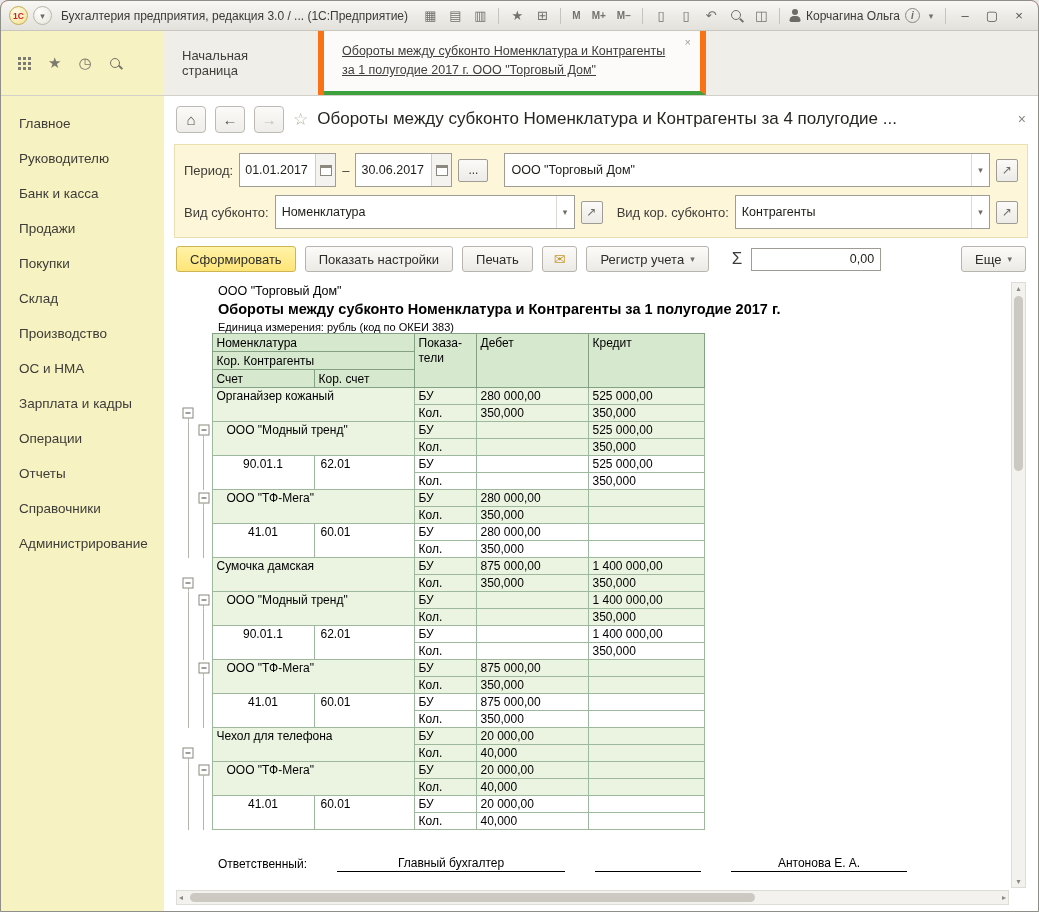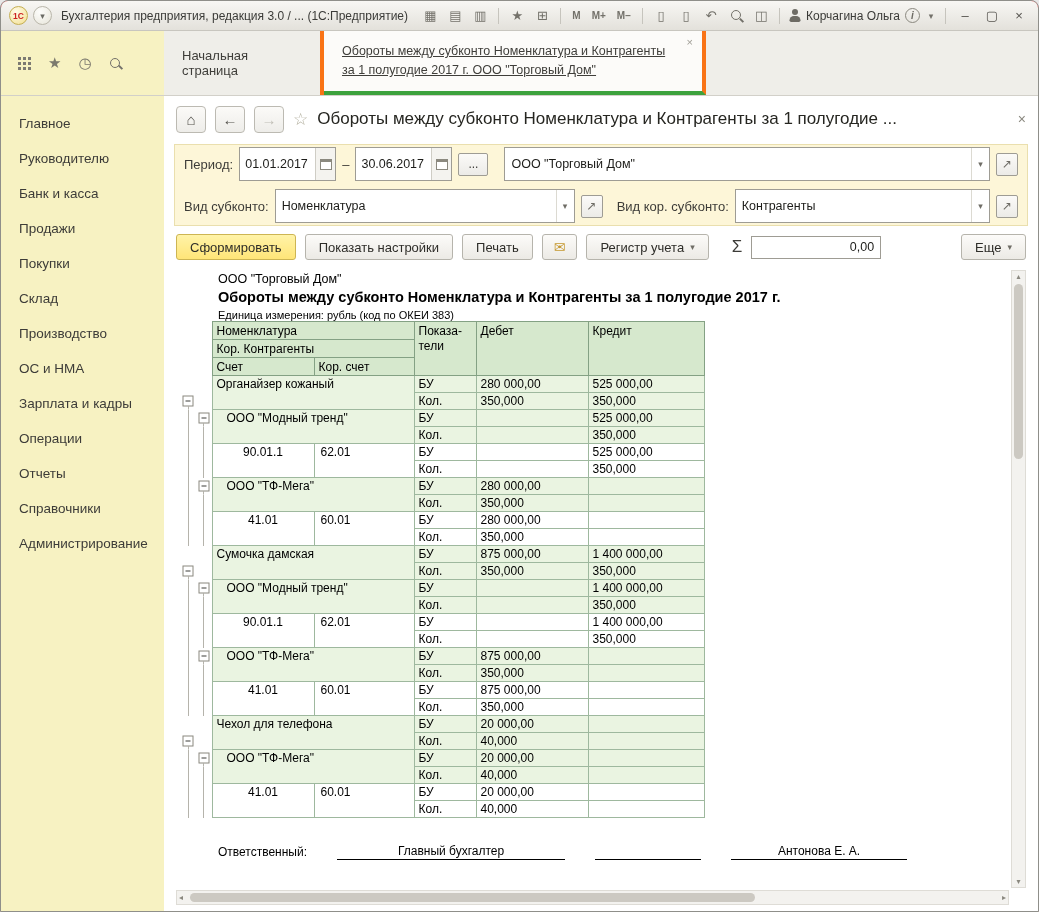--- a/index.html
+++ b/index.html
@@ -26,41 +26,41 @@
   .loupe::before { content:""; position:absolute; left:1px; top:1px; width:8px; height:8px; border:1.5px solid #73716a; border-radius:50%; }
   .loupe::after { content:""; position:absolute; right:0px; bottom:0px; width:5px; height:1.5px; background:#73716a; transform:rotate(45deg); transform-origin:right bottom; }
 
   
   .tabrow { flex:0 0 65px; display:flex; background:#efeee9; border-bottom:1px solid #d2d0c9; }
   .panel-icons { flex:0 0 163px; background:#f7f2c2; display:flex; align-items:center; gap:17px; padding:0 16px; }
   .p-ico { font-size:15px; color:#7c7a6e; display:flex; align-items:center; }
   .gridico { width:14px; height:14px; position:relative; display:inline-block; }
   .gridico::before { content:""; position:absolute; left:1px; top:1px; width:3px; height:3px; background:#7c7a72; box-shadow:5px 0 #7c7a72,10px 0 #7c7a72,0 5px #7c7a72,5px 5px #7c7a72,10px 5px #7c7a72,0 10px #7c7a72,5px 10px #7c7a72,10px 10px #7c7a72; }
   .tabs { flex:1; display:flex; }
-  .tab { border-right:4px solid #f97316; display:flex; flex-direction:column; justify-content:center; padding:0 18px; font-size:13px; color:#3f3e3a; position:relative; }
+  .tab { border-right:6px solid #f97316; display:flex; flex-direction:column; justify-content:center; padding:0 18px; font-size:13px; color:#3f3e3a; position:relative; }
   .tab.start { flex:0 0 160px; align-items:center; }
   .tab.active { flex:0 0 382px; background:#fcfbf9; border-bottom:4px solid #3da23d; padding-right:32px; font-size:12.5px; line-height:1.5; align-items:flex-start;text-decoration:underline; }
   .tab-close { position:absolute; top:6px; right:9px; font-size:11px; color:#a09e96; line-height:1; }
 
   
   .main { flex:1; display:flex; min-height:0; }
   .sidebar { flex:0 0 163px; background:#f7f2c2; padding-top:10px; overflow:hidden; }
   .side-item { height:35px; display:flex; align-items:center; padding-left:18px; font-size:13.5px; color:#3d3c38; }
   .content { flex:1; display:flex; flex-direction:column; min-width:0; background:#fff; }
 
   
   .navrow { flex:0 0 46px; display:flex; align-items:center; gap:9px; padding:0 12px; }
   .nav-btn { min-width:30px; height:27px; border:1px solid #bcbab2; border-radius:4px; background:linear-gradient(#fbfaf8,#eeede9); display:flex; align-items:center; justify-content:center; font-size:15px; color:#53514b; }
   .nav-btn.fwd { color:#c0beb6; }
   .nav-star { font-size:17px; color:#b4b1a0; }
   .nav-title { font-size:17px; color:#262621; white-space:nowrap; overflow:hidden; }
   .nav-close { margin-left:auto; font-size:14px; color:#8a887f; }
 
   
-  .filterpanel { margin:2px 10px 0; background:#fdf6d8; border:1px solid #eadfae; padding:2px 9px; display:flex; flex-direction:column; gap:8px;justify-content:center; }
+  .filterpanel { margin:2px 10px 0; background:#fdf6d8; border:1px solid #eadfae; padding:8px 9px; display:flex; flex-direction:column; gap:8px;justify-content:center; }
   .frow { display:flex; align-items:center; gap:6px; font-size:13px; color:#3d3c38; }
   .input { height:34px; border:1px solid #9e9c94; background:#fff; display:flex; align-items:center; font-size:12.5px; color:#1d1d1a; }
   .input.date { width:97px; justify-content:space-between; padding-left:5px; }
   .cal-btn { width:20px; height:100%; display:flex; align-items:center; justify-content:center; border-left:1px solid #cfcdc5; background:#f4f3ef; }
   .calico { width:12px; height:11px; border:1px solid #8b897f; border-top-width:3px; background:#fff; }
   .btn-dots { width:30px; height:23px; border:1px solid #9e9c94; border-radius:2px; background:linear-gradient(#fbfaf8,#ecebe7); font-size:12px; display:flex; align-items:center; justify-content:center; color:#3d3c38; }
   .combo { justify-content:space-between; padding-left:6px; }
   .combo.org { flex:1; margin-left:10px; }
   .combo.sub1 { width:300px; }
   .combo.sub2 { flex:1; }
@@ -213,21 +213,21 @@
         <div class="nav-btn">
             <span>⌂</span>
           </div>
         <div class="nav-btn">
             <span>←</span>
           </div>
         <div class="nav-btn fwd">
             <span>→</span>
           </div>
         <span class="nav-star">☆</span>
-        <div class="nav-title">Обороты между субконто Номенклатура и Контрагенты за 1 полугодие ...</div>
+        <div class="nav-title">Обороты между субконто Номенклатура и Контрагенты за 4 полугодие ...</div>
         <span class="nav-close">×</span>
       </div>
 
       <div class="filterpanel">
         <div class="frow">
           <span class="flabel">Период:</span>
           <div class="input date">
             <span>01.01.2017</span>
             <span class="cal-btn">
                 <span class="calico"></span>

